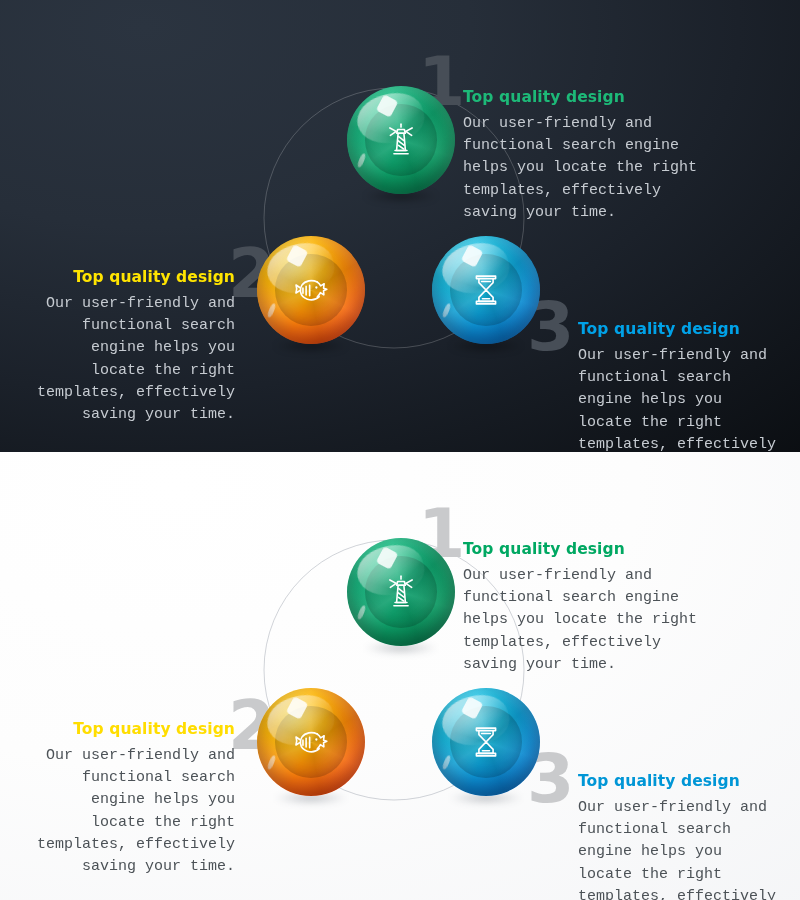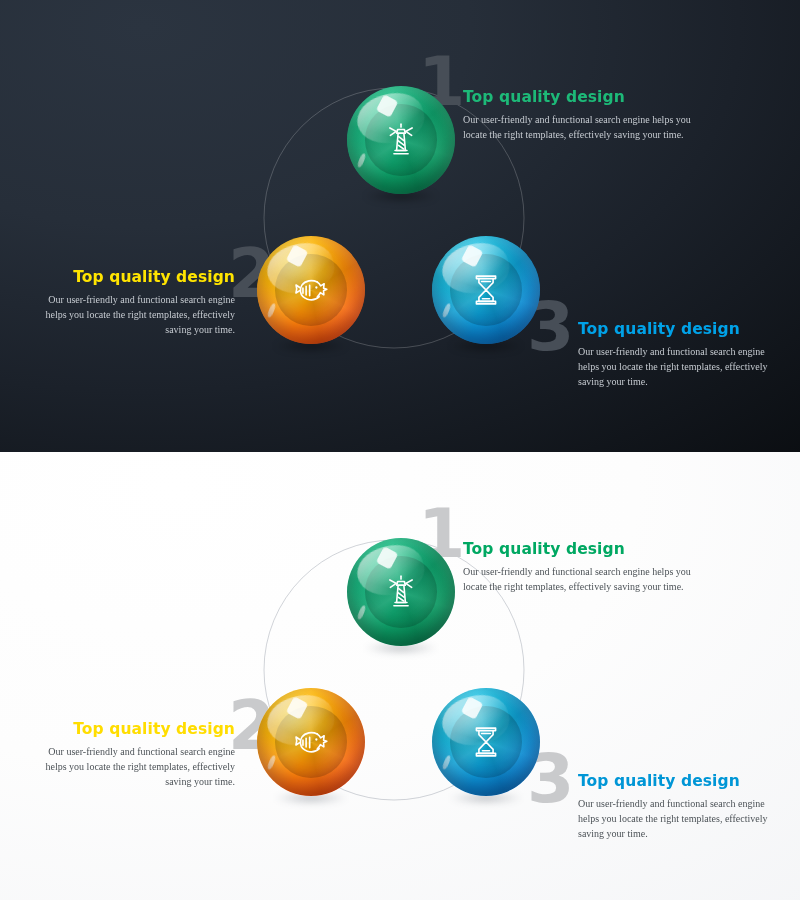--- a/index.html
+++ b/index.html
@@ -111,22 +111,22 @@
   
   .tblock { position: absolute; }
   .tblock h3 {
     font-family: "DejaVu Sans", sans-serif;
     font-size: 15.5px;
     font-weight: 700;
     letter-spacing: 0.1px;
     margin-bottom: 7px;
   }
   .tblock p {
-    font-family: Liberation Serif, serif;
-    font-size: 10px;
+    font-family: Liberation Mono, monospace;
+    font-size: 15px;
     line-height: 1.48;
     font-weight: 400;
   }
   .panel-dark .tblock p { color: #c6cbd1; }
   .panel-light .tblock p { color: #4c5257; }
   .align-right { text-align: right; }
   .align-left  { text-align: left; }
 </style>
 </head>
 <body>

